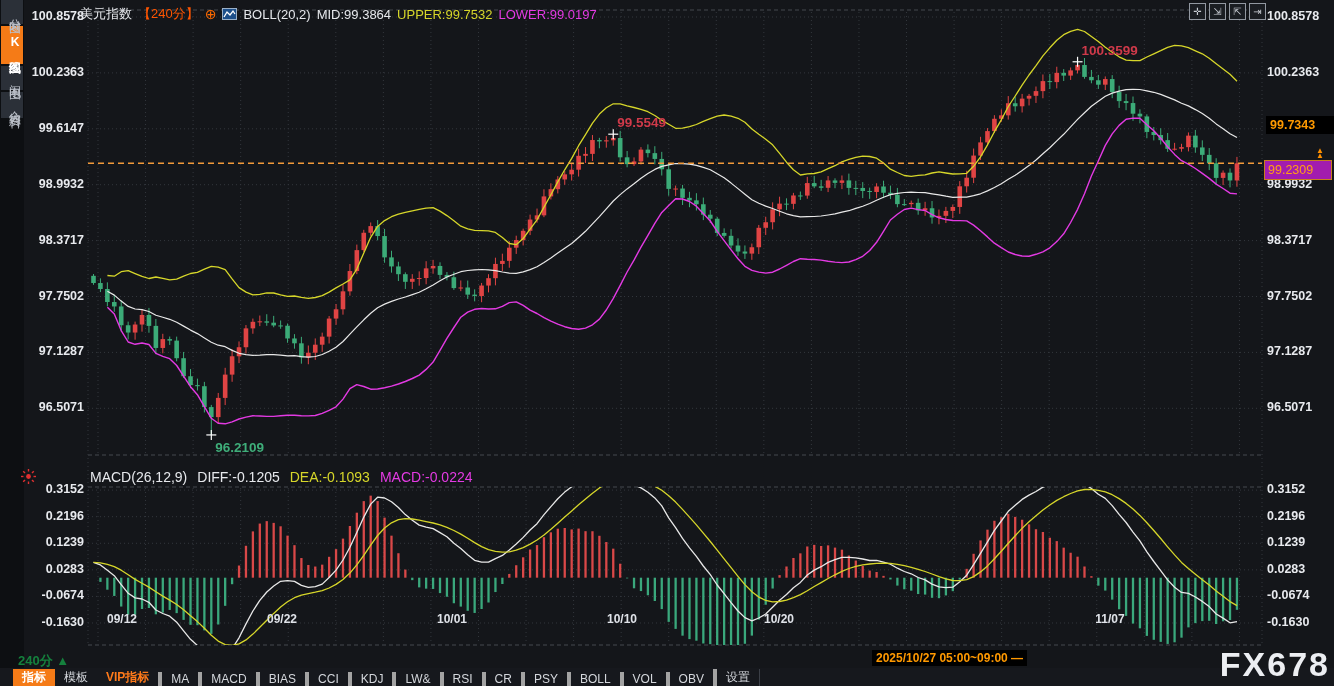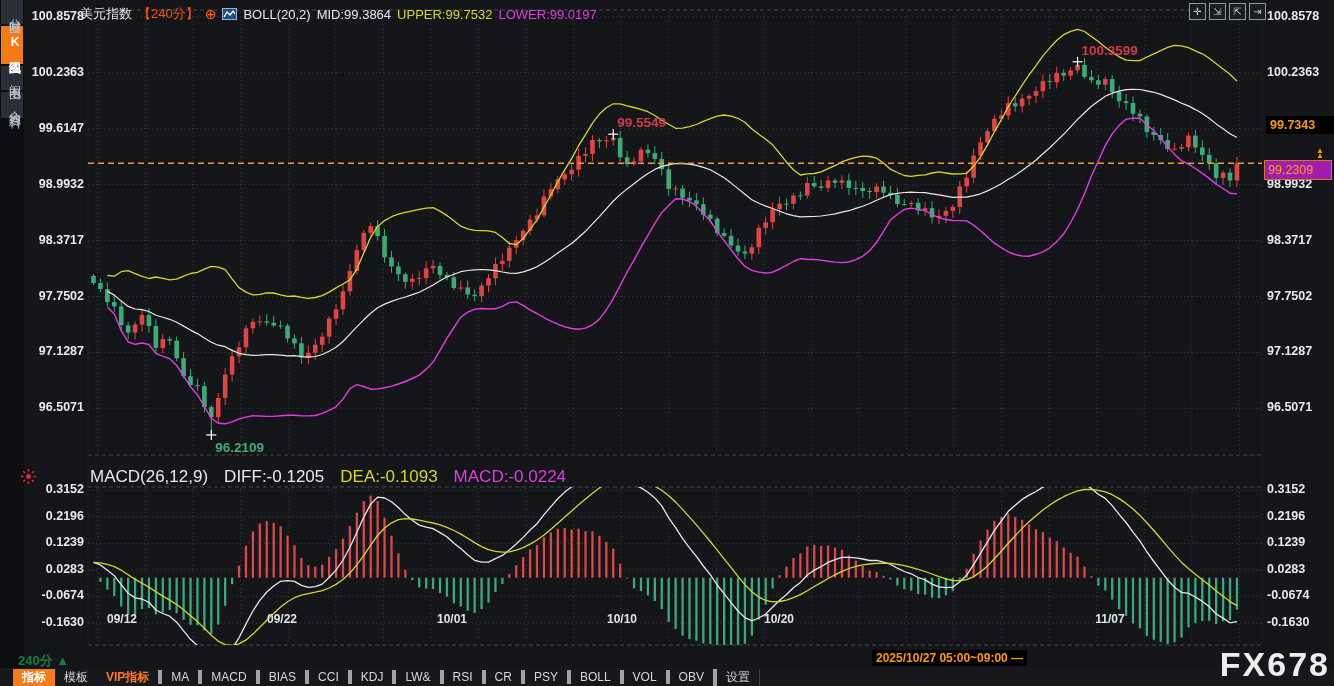--- a/index.html
+++ b/index.html
@@ -31,29 +31,29 @@
   .xlab{position:absolute;top:612px;font-size:12px;font-weight:bold;color:#dfe2e8;text-align:center;z-index:4;}
   #xhl{position:absolute;top:650px;font-size:12px;font-weight:bold;color:#ff9900;background:#000;
        text-align:center;padding:1px 4px;z-index:5;white-space:nowrap;}
   
   #uptag{position:absolute;left:1266px;width:62px;background:#000;color:#ff9900;font-size:12.5px;
          font-weight:bold;padding:2px 4px;z-index:5;}
   #pricetag{position:absolute;left:1264px;width:60px;border:1px solid #c87d1e;background:#a21caf;
             color:#ffa013;font-size:12.5px;font-weight:normal;padding:2px 3px;z-index:6;}
   #pricearrow{position:absolute;left:1316px;color:#ff9000;font-size:8px;line-height:5px;z-index:6;text-align:center;}
   
-  #macdbar{position:absolute;left:90px;top:469px;height:16px;z-index:5;font-size:17px;color:#e6e8ec;
-           display:flex;align-items:center;gap:16px;white-space:nowrap;}
+  #macdbar{position:absolute;left:90px;top:469px;height:16px;z-index:5;font-size:14px;color:#e6e8ec;
+           display:flex;align-items:center;gap:10px;white-space:nowrap;}
   .m-dea{color:#d6d62a;}
   .m-macd{color:#e33ae3;}
   #sunicon{position:absolute;left:20px;top:468px;z-index:6;cursor:pointer;}
   
   #fperiod{position:absolute;left:18px;top:652px;color:#15803d;font-size:13px;font-weight:bold;z-index:6;cursor:pointer;}
   #toolbar{position:absolute;left:0;top:668px;width:1334px;height:18px;background:#16181d;z-index:6;
-           display:flex;align-items:center;font-size:12px;color:#d4d7dc;}
+           display:flex;align-items:flex-end;font-size:12px;color:#d4d7dc;}
   #tbred{width:4px;background:#d43324;margin-right:9px;}
   .tb{display:flex;align-items:center;padding:0 9px;cursor:pointer;white-space:nowrap;}
   .tb.active{background:#f57b17;color:#fff;font-weight:bold;}
   .tb.vip{color:#ff7a1a;font-weight:bold;}
   .tb.cell{border-left:4px solid #a3a3a3;}
   .tb.cell:last-child{border-right:1px solid #3b3f47;}
   #watermark{position:absolute;right:4px;bottom:2px;font-size:34px;font-weight:bold;color:#eceef2;
              letter-spacing:2px;z-index:7;pointer-events:none;}
 </style>
 </head>

